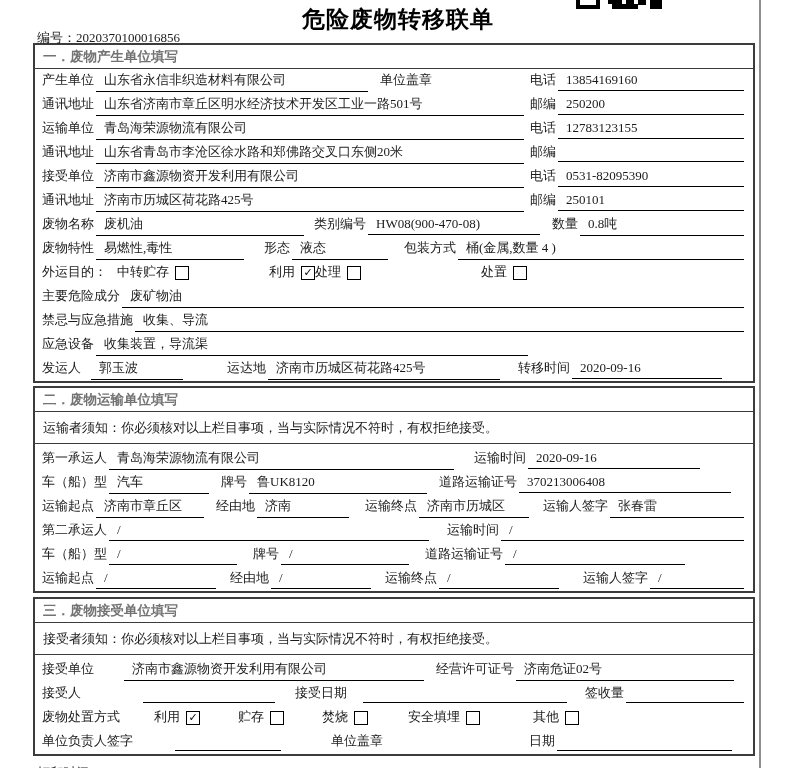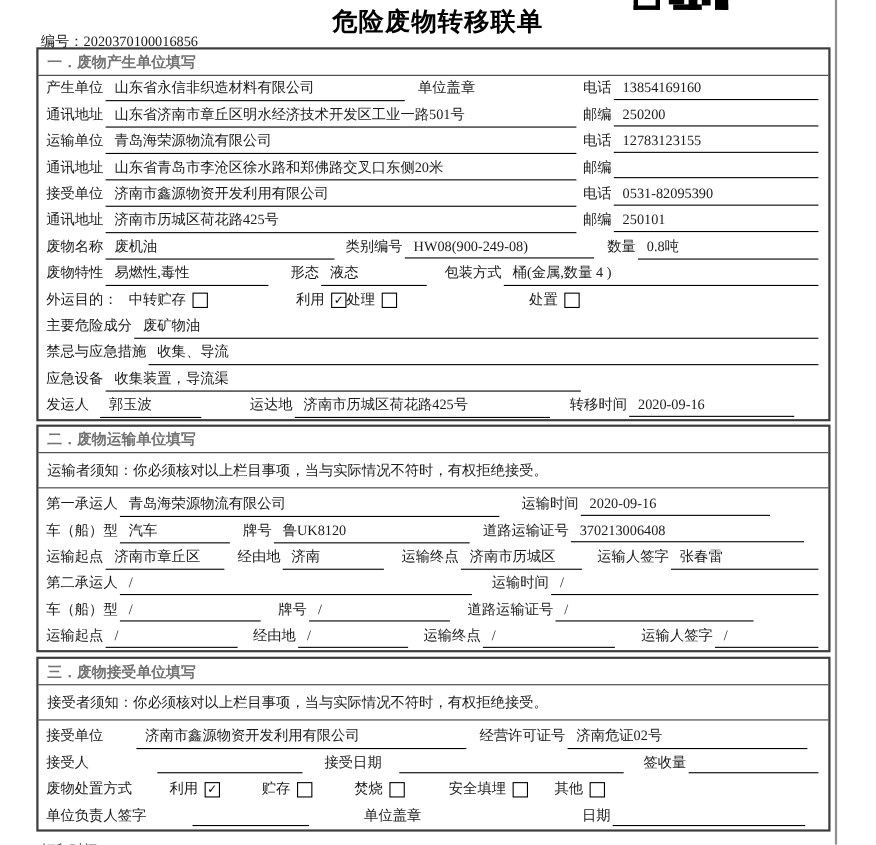--- a/index.html
+++ b/index.html
@@ -124,21 +124,21 @@
     <span class="val" style="width:428px">济南市历城区荷花路425号</span>
     <span class="sp"></span>
     <span class="lbl">邮编</span>
     <span class="val" style="width:186px">250101</span>
   </div>
 
   <div class="row">
     <span class="lbl">废物名称</span>
     <span class="val" style="width:208px">废机油</span>
     <span class="lbl" style="margin-left:8px">类别编号</span>
-    <span class="val" style="width:172px">HW08(900-249-08)</span>
+    <span class="val" style="width:172px">HW08(900-470-08)</span>
     <span class="lbl" style="margin-left:10px">数量</span>
     <span class="val fill">0.8吨</span>
   </div>
 
   <div class="row">
     <span class="lbl">废物特性</span>
     <span class="val" style="width:148px">易燃性,毒性</span>
     <span class="lbl" style="margin-left:18px">形态</span>
     <span class="val" style="width:96px">液态</span>
     <span class="lbl" style="margin-left:14px">包装方式</span>
@@ -280,21 +280,21 @@
       <span class="cb"></span>
     </span>
     <span class="optwrap" style="margin-left:38px">
       <span class="opt">焚烧</span>
       <span class="cb"></span>
     </span>
     <span class="optwrap" style="margin-left:40px">
       <span class="opt">安全填埋</span>
       <span class="cb"></span>
     </span>
-    <span class="optwrap" style="margin-left:24px">
+    <span class="optwrap" style="margin-left:53px">
       <span class="opt">其他</span>
       <span class="cb"></span>
     </span>
   </div>
 
   <div class="row">
     <span class="lbl">单位负责人签字</span>
     <span class="val" style="width:106px;margin-left:40px"></span>
     <span class="lbl" style="margin-left:48px">单位盖章</span>
     <span class="lbl" style="margin-left:142px">日期</span>

